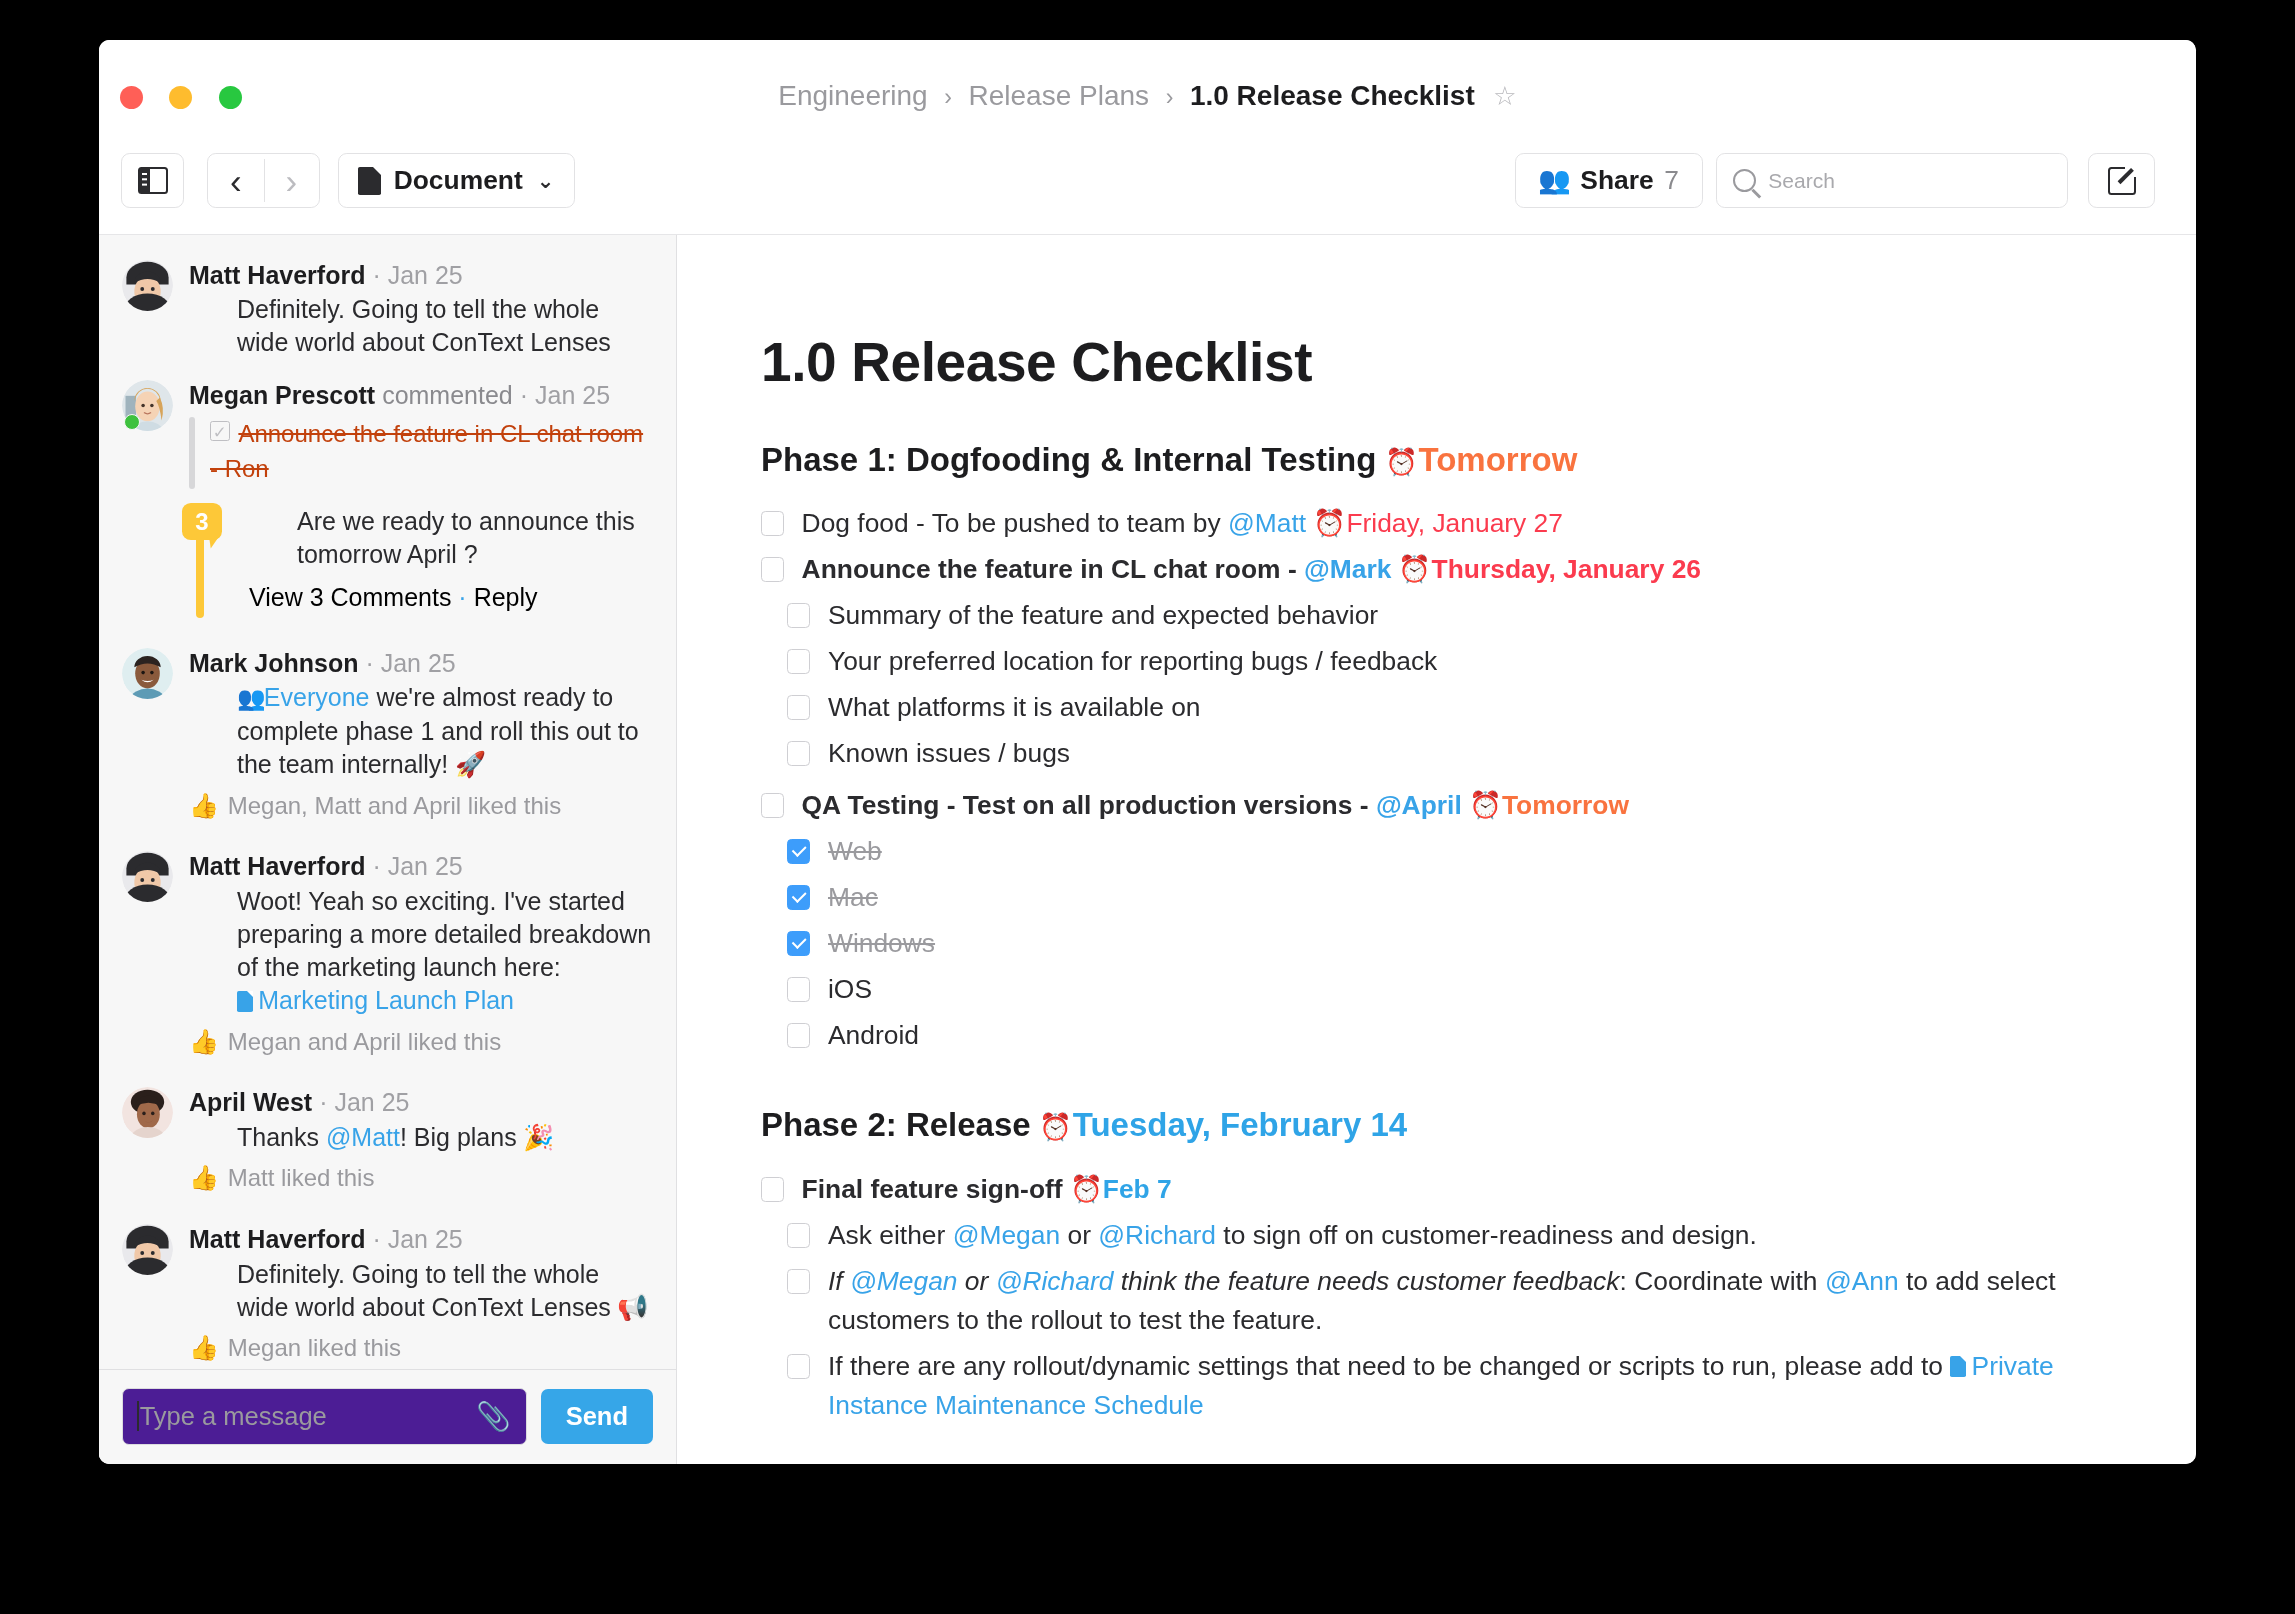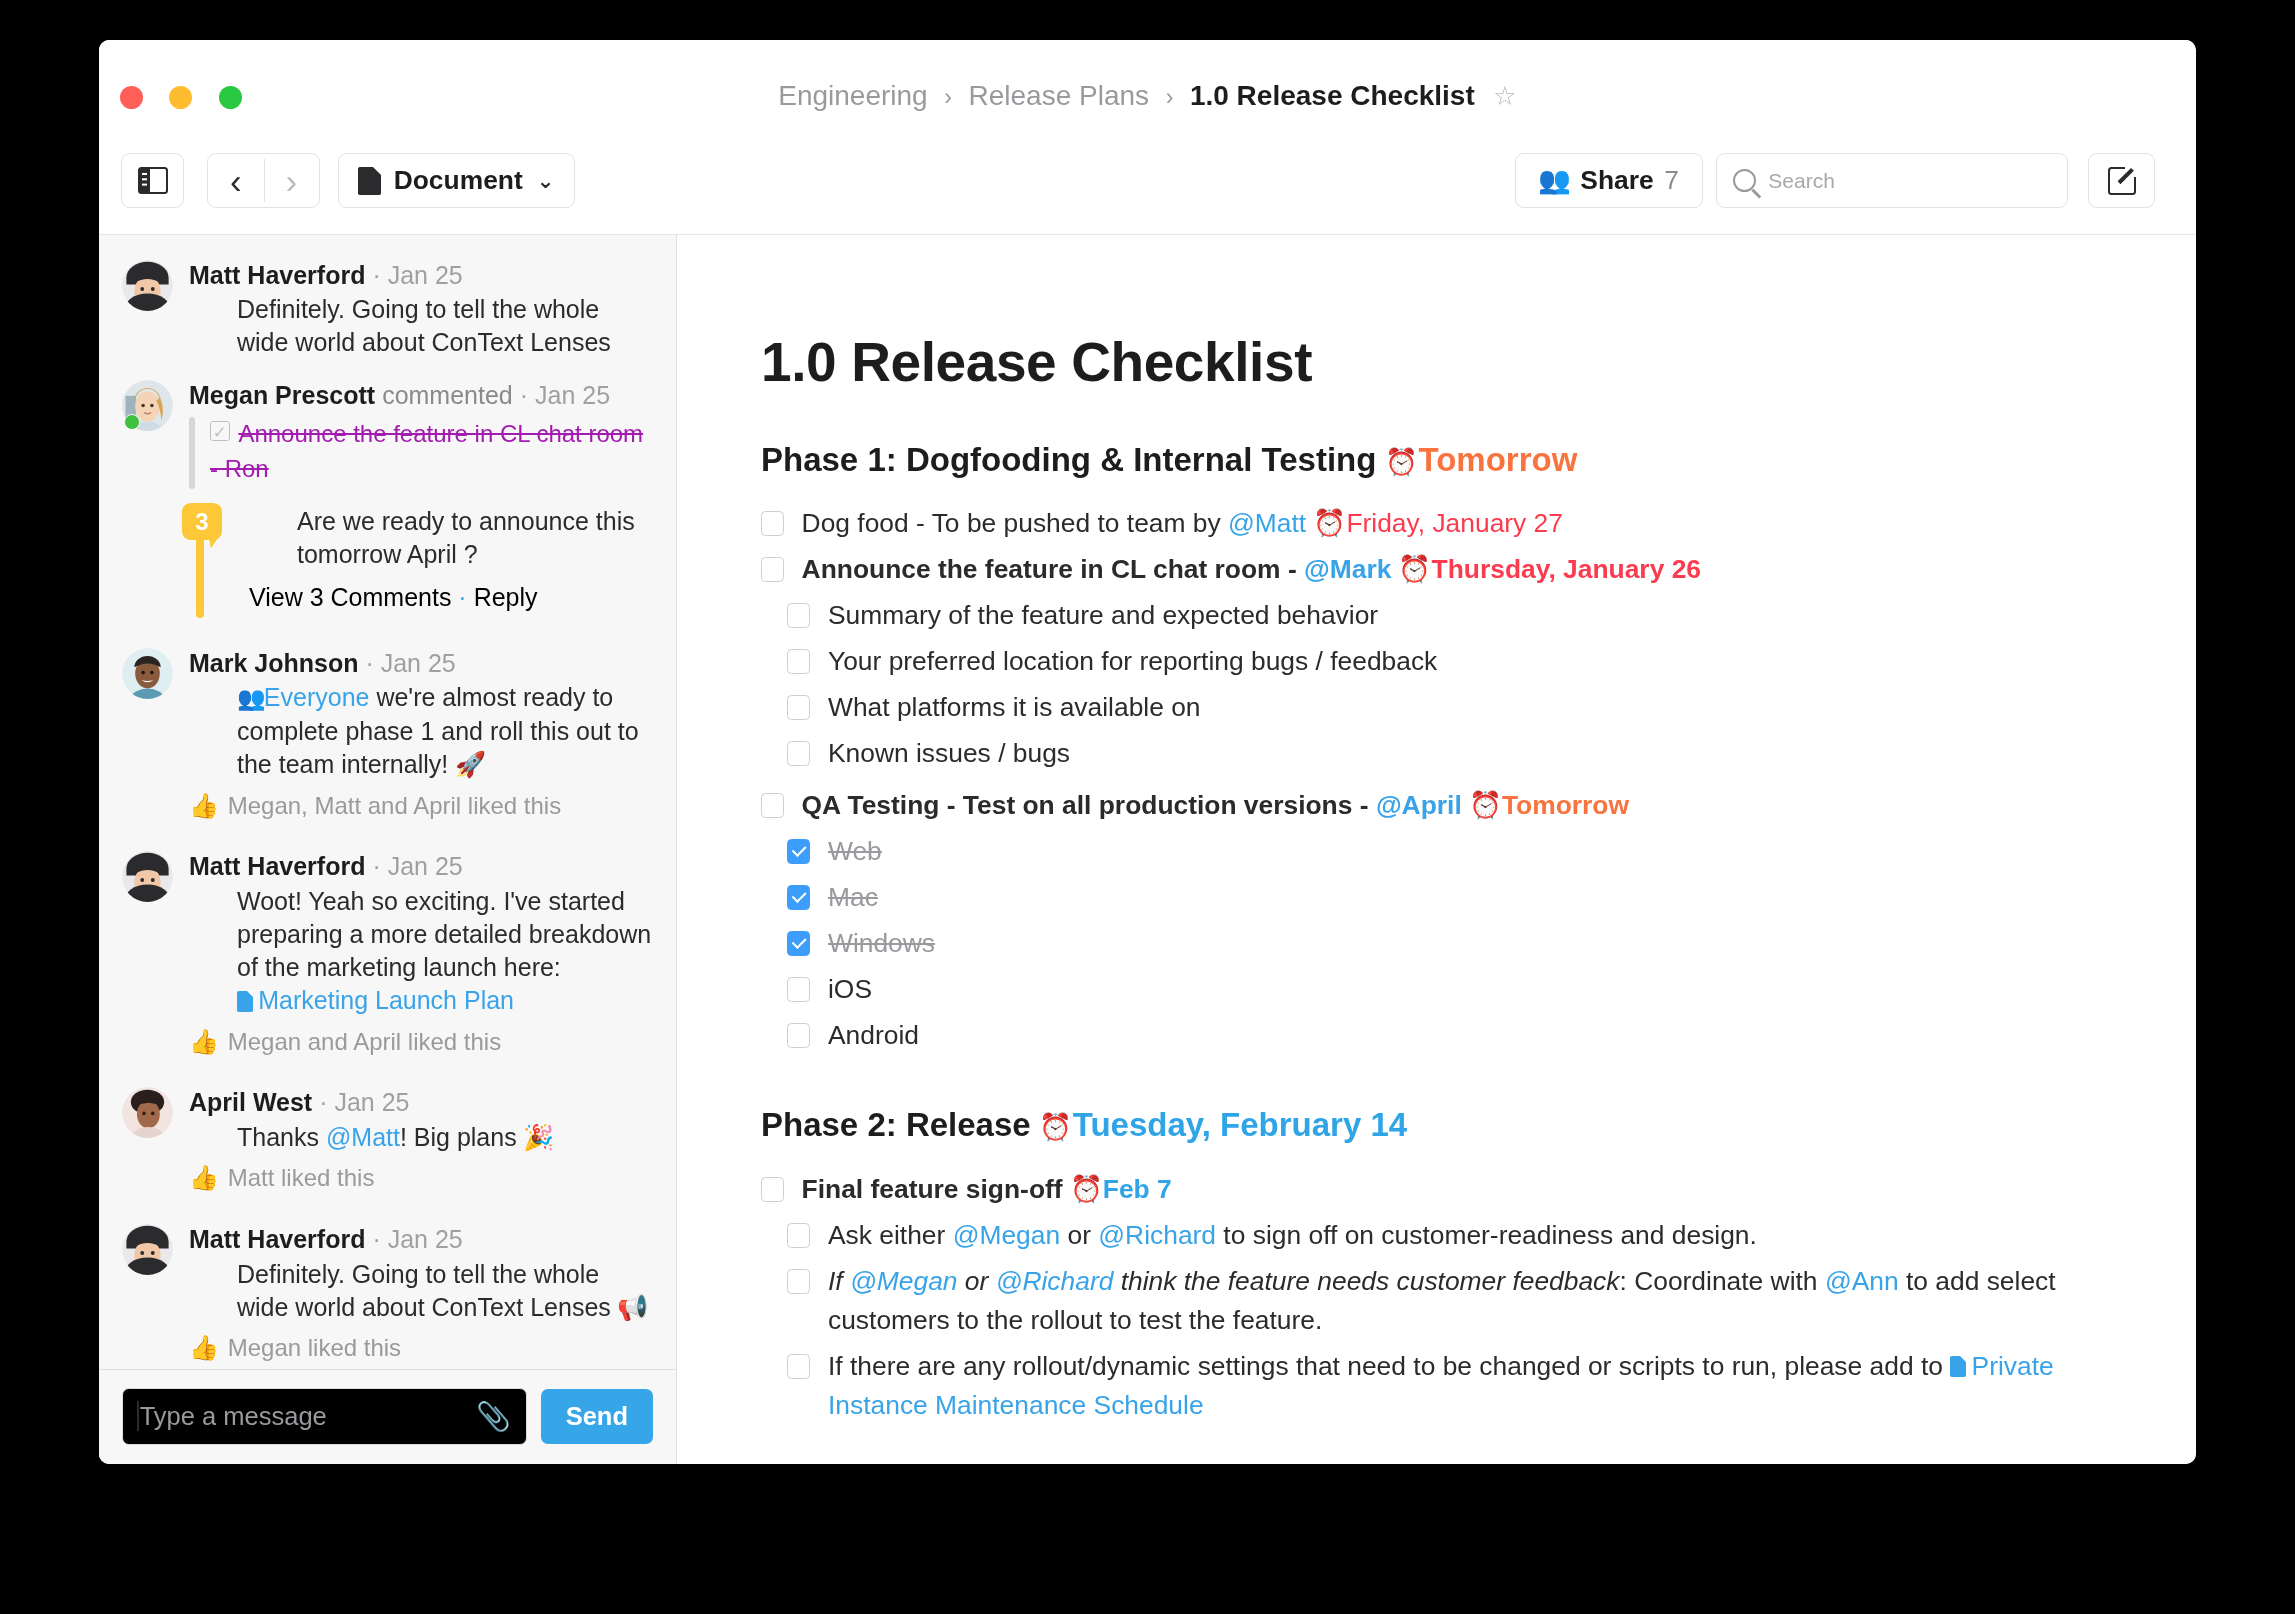--- a/index.html
+++ b/index.html
@@ -83,41 +83,41 @@
   .mhead .action{color:#8a8a8e;font-weight:400;}
   .mhead .time{color:#a0a0a4;font-weight:400;}
   .mtext{font-size:25px;line-height:33px;color:#2b2b2e;margin-left:48px;}
   .mention{color:#38a3e8;}
   .doclink{color:#38a3e8;}
   .liked{font-size:24px;color:#9a9a9e;margin-top:10.6px;display:flex;align-items:center;gap:8.8px;}
   .thumb{font-size:24px;}
   
   .quote{position:relative;padding-left:21px;margin-top:5.3px;}
   .quote .bar{position:absolute;left:0;top:1.8px;width:6.2px;height:72px;background:#d7d7d9;border-radius:3.5px;}
-  .quote .qtext{color:#a21caf;font-size:24px;line-height:35px;text-decoration:line-through;}
+  .quote .qtext{color:#c2410c;font-size:24px;line-height:35px;text-decoration:line-through;}
   .quote .qbox{display:inline-block;width:17.6px;height:17.6px;border:1.8px solid #bfbfc3;border-radius:2.6px;position:relative;margin-right:8.8px;vertical-align:0.9px;text-decoration:none;}
   .quote .qbox:after{content:"✓";position:absolute;left:1.8px;top:-7px;font-size:16.7px;color:#bfbfc3;}
   .threadwrap{position:relative;padding-left:21px;margin-top:19.4px;}
   .thread-line{position:absolute;left:7px;top:8.8px;width:8px;bottom:-5.3px;background:#fdc838;border-radius:4.4px;}
   .bubble{
     position:absolute;left:-7px;top:-1.8px;width:40px;height:37px;background:#fdc838;
     border-radius:8.8px;color:#fff;font-size:24px;font-weight:600;
     display:flex;align-items:center;justify-content:center;z-index:3;
   }
   .bubble:after{content:"";position:absolute;right:2.6px;bottom:-8px;border-width:10.6px 9.7px 0 0;border-style:solid;border-color:#fdc838 transparent transparent transparent;transform:rotate(-8deg);}
   .threadwrap .tbody{margin-left:39px;}
   .link{color:#000000;}
   .viewc{font-size:25px;margin-top:12.3px;}
   
   .composer{
     flex:0 0 auto;border-top:0.9px solid #e0e0e2;background:#f7f7f7;
     padding:17.6px 23px 19.4px 23px;display:flex;align-items:center;gap:14px;
   }
   .inputwrap{
-    flex:1 1 auto;height:55px;background:#000000;border:0.9px solid #dcdcde;border-radius:7px;
+    flex:1 1 auto;height:55px;background:#4c1d95;border:0.9px solid #dcdcde;border-radius:7px;
     display:flex;align-items:center;padding:0 14px;position:relative;
   }
   .inputwrap .caretbar{width:1.8px;height:30px;background:#2b2b2e;margin-right:0.9px;}
   .inputwrap .ph{font-size:25.5px;color:#9a9a9e;flex:1 1 auto;}
   .clip{font-size:28px;color:#8a8a8e;transform:rotate(0deg);}
   .sendbtn{
     background:#36a6e8;color:#fff;border:none;border-radius:7px;
     height:55px;padding:0 25px;font-size:25.5px;font-weight:600;cursor:pointer;
     font-family:inherit;
   }

